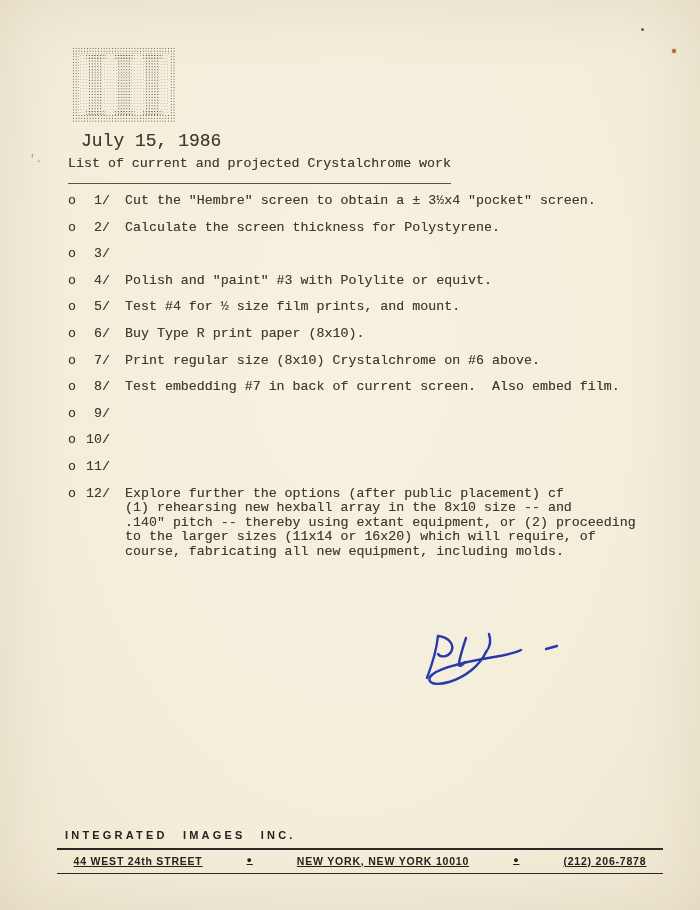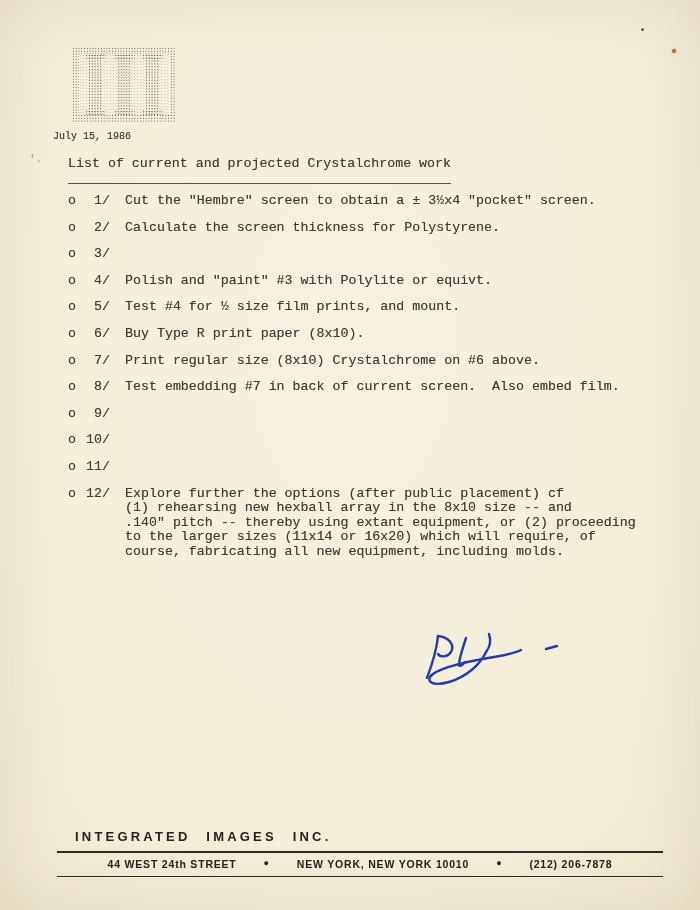--- a/index.html
+++ b/index.html
@@ -36,43 +36,43 @@
   .bar::before,.bar::after{
     content:"";position:absolute;left:-3px;right:-3px;height:5px;
     background-image:radial-gradient(circle,#5b5949 35%, rgba(91,89,73,0) 38%);
     background-size:2.8px 2.8px;
   }
   .bar::before{top:0}.bar::after{bottom:0}
   .b1{left:9px}.b2{left:37.5px}.b3{left:66px}
 
   
   .tw{color:#403c34;text-shadow:0 0 0.5px rgba(64,60,52,0.55);}
-  .date{position:absolute;left:53px;top:131px;font-size:10px;}
+  .date{position:absolute;left:81px;top:131px;font-size:18px;}
   .margin-mark{position:absolute;left:29px;top:153px;font-size:11px;color:rgba(90,85,70,0.6);}
   .title{
     position:absolute;left:68px;top:156px;font-size:13.3px;
     border-bottom:1.3px solid rgba(69,65,58,0.9);padding-bottom:12px;display:inline-block;
   }
   .items{position:absolute;left:68px;top:194px;font-size:13.3px;}
   .item{display:flex;margin-bottom:12px;}
   .bullet{width:13px;flex:none;}
   .num{width:29px;flex:none;text-align:right;}
   .txt{margin-left:15px;white-space:pre;line-height:14.6px;}
   .item .bullet,.item .num{line-height:14.6px;}
 
   
   .signature{position:absolute;left:402px;top:626px;}
   .signature path{stroke:#2839ac;stroke-width:2.4;fill:none;stroke-linecap:round;stroke-linejoin:round;}
 
   
   .footer{position:absolute;left:57px;top:829px;width:606px;font-family:"Liberation Sans",sans-serif;color:#23221e;}
-  .company{font-weight:bold;font-size:13px;letter-spacing:3.2px;word-spacing:9px;margin-left:18px;}
+  .company{font-weight:bold;font-size:11px;letter-spacing:3.2px;word-spacing:9px;margin-left:8px;}
   .rule{height:1.7px;background:#2b2a26;margin-top:7px;}
   .rule.second{margin-top:0;}
-  .addr-row{display:flex;justify-content:center;align-items:center;gap:27px;padding:5px 0 6px;font-size:10.5px;font-weight:bold;letter-spacing:0.8px;}
+  .addr-row{display:flex;justify-content:center;align-items:center;gap:44px;padding:5px 0 6px;font-size:10.5px;font-weight:bold;letter-spacing:0.8px;text-decoration:underline;}
   .sep-dot{font-size:9px;line-height:1;}
 
   
   .speck{position:absolute;border-radius:50%;}
   .speck.dark{left:641px;top:28px;width:3px;height:3px;background:#6a5c44;}
   .speck.rust{left:672px;top:49px;width:4px;height:4px;background:#b66a35;box-shadow:0 0 1.5px rgba(182,106,53,0.8);}
 </style>
 </head>
 <body>
 

